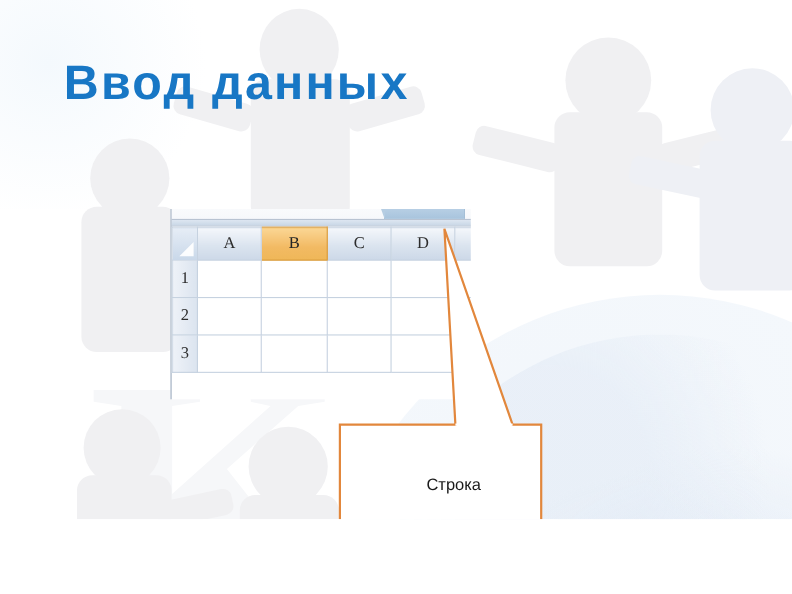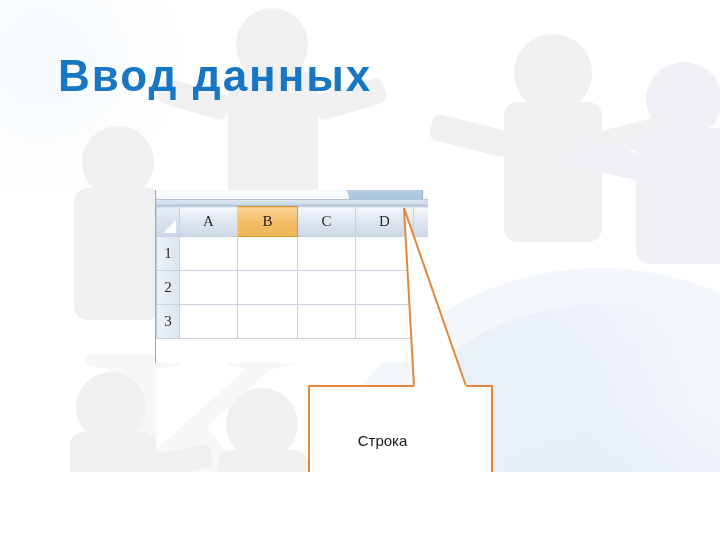--- a/index.html
+++ b/index.html
@@ -227,21 +227,21 @@
     position: absolute;
     left: 0;
     top: 0;
     width: 720px;
     height: 540px;
     overflow: visible;
     pointer-events: none;
   }
   .callout-label {
     position: absolute;
-    left: 291px;
+    left: 321px;
     top: 386px;
     width: 183px;
     height: 108px;
     display: flex;
     align-items: center;
     justify-content: center;
     font-size: 15px;
     color: #1a1a1a;
     box-sizing: border-box;
   }

